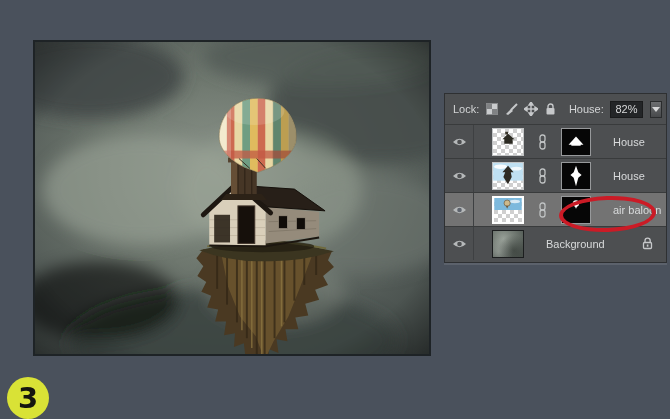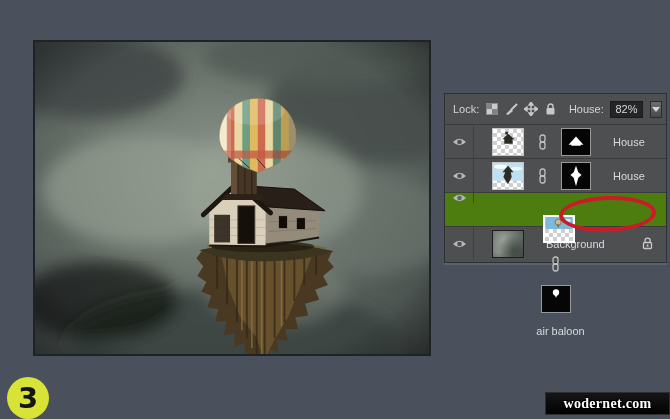--- a/index.html
+++ b/index.html
@@ -35,21 +35,21 @@
     width:14px; height:17px; margin-left:1px;
     background:linear-gradient(#6d6f71,#47494b); border:1px solid #2a2c2d;
     display:flex; align-items:center; justify-content:center;
   }
   .fill-arrow .tri { width:0; height:0; border-left:4px solid transparent; border-right:4px solid transparent; border-top:5px solid #d6d7d8; }
 
   .layer-row {
     height:34px; display:flex; align-items:center;
     border-top:1px solid #393b3c; background:#4d4f51;gap:12px;
   }
-  .layer-row.selected { background:#4d7c0f;flex-direction:column; }
+  .layer-row.selected { background:#737373; }
   .eye-cell {
     width:29px; align-self:stretch; display:flex; align-items:center; justify-content:center;
     border-right:1px solid #3e4042;
   }
   .thumb {
     width:32px; height:28px; margin-left:6px; border:1px solid #c2c4c5;
     position:relative; overflow:hidden; flex:none;
   }
   .thumb.selected-thumb { border:2px solid #ffffff; }
   .checker {
@@ -375,17 +375,14 @@
       </span>
     </div>
   </div>
 
   <div class="highlight-ellipse"></div>
 
   <div class="step-badge">
     <span>3</span>
   </div>
 
-  <div class="watermark">
-    <span>wodernet.com</span>
-  </div>
 
 </div>
 
 </body></html>

